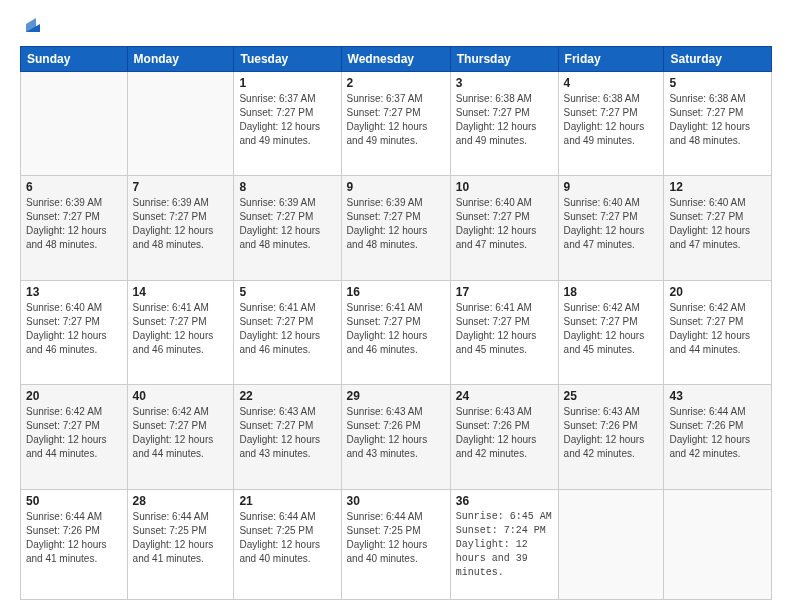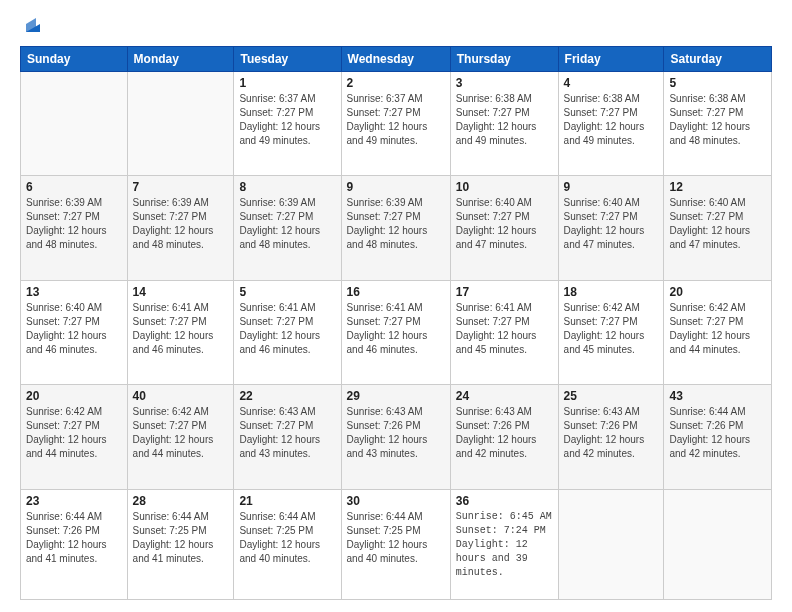--- a/index.html
+++ b/index.html
@@ -300,21 +300,21 @@
           </td>
           <td>
             <span class="day-number">43</span>
             <div class="day-info" style="white-space: pre-line;">Sunrise: 6:44 AM
 Sunset: 7:26 PM
 Daylight: 12 hours and 42 minutes.</div>
           </td>
         </tr>
         <tr>
           <td>
-            <span class="day-number">23</span>
+            <span class="day-number">50</span>
             <div class="day-info" style="white-space: pre-line;">Sunrise: 6:44 AM
 Sunset: 7:26 PM
 Daylight: 12 hours and 41 minutes.</div>
           </td>
           <td>
             <span class="day-number">28</span>
             <div class="day-info" style="white-space: pre-line;">Sunrise: 6:44 AM
 Sunset: 7:25 PM
 Daylight: 12 hours and 41 minutes.</div>
           </td>

